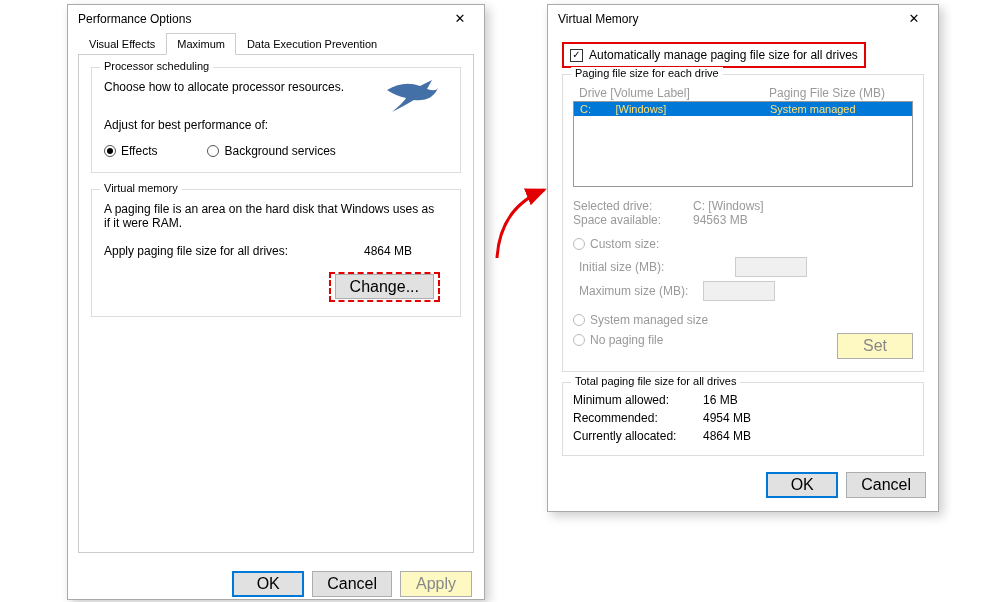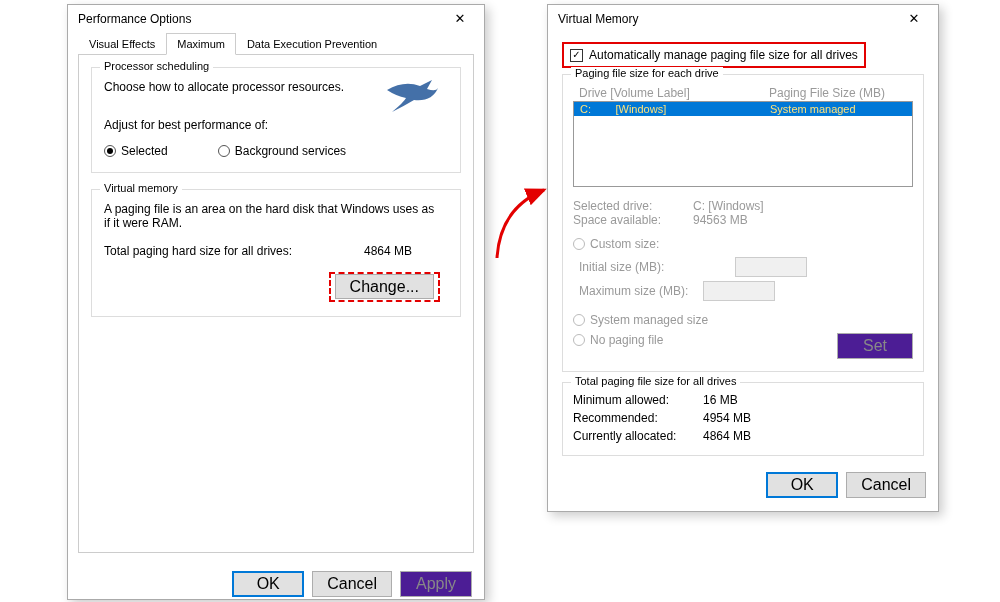--- a/index.html
+++ b/index.html
@@ -87,21 +87,21 @@
   .btn {
     min-width: 72px;
     padding: 3px 14px;
     background: #e1e1e1;
     border: 1px solid #adadad;
     font-size: 16px;
     cursor: pointer;
     text-align: center;
   }
   .btn.default { border: 2px solid #0078d7; background: #e1e1e1; padding: 2px 13px; }
-  .btn.disabled { color: #888; background: #4c1d95; cursor: default; }
+  .btn.disabled { color: #888; background: #fef9c3; cursor: default; }
   .buttons-row { display: flex; justify-content: flex-end; gap: 8px; padding: 8px 12px 12px; }
   .dashed-highlight {
     border: 2px dashed #e30000;
     padding: 4px;
     display: inline-block;
   }
   .red-box {
     border: 2px solid #e30000;
     padding: 4px 6px;
     display: inline-flex;
@@ -166,38 +166,38 @@
   </div>
   <div class="panel" style="height:498px; position:relative;">
 
     <div class="group" style="position:relative;">
       <span class="group-title">Processor scheduling</span>
       <div style="margin-bottom:24px;">Choose how to allocate processor resources.</div>
       <div style="margin-bottom:12px;">Adjust for best performance of:</div>
       <div class="row" style="gap:50px;">
         <label class="radio">
           <span class="radio-dot checked"></span>
-          <span>Selected</span>
+          <span>Effects</span>
         </label>
         <label class="radio">
           <span class="radio-dot"></span>
           <span>Background services</span>
         </label>
       </div>
 
       <svg class="bird" width="60" height="44">
         <path d="M5 18 Q22 8 38 14 L50 8 L45 17 Q54 20 56 16 Q50 30 32 28 Q22 34 10 40 Q22 30 24 26 Q14 24 5 18 Z" fill="#4470a8"></path>
       </svg>
     </div>
 
     <div class="group">
       <span class="group-title">Virtual memory</span>
       <div style="margin-bottom:14px; max-width:340px;">A paging file is an area on the hard disk that Windows uses as if it were RAM.</div>
       <div class="row" style="margin-bottom:14px;">
-        <span style="width:260px;">Total paging hard size for all drives:</span>
+        <span style="width:260px;">Apply paging file size for all drives:</span>
         <span>4864 MB</span>
       </div>
       <div class="row" style="justify-content:flex-end;">
         <span class="dashed-highlight">
           <span class="btn" style="min-width:86px;">Change...</span>
         </span>
       </div>
     </div>
   </div>
   <div class="buttons-row">

